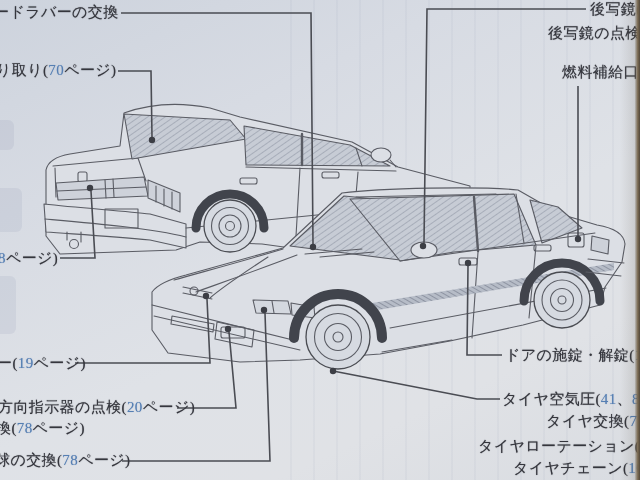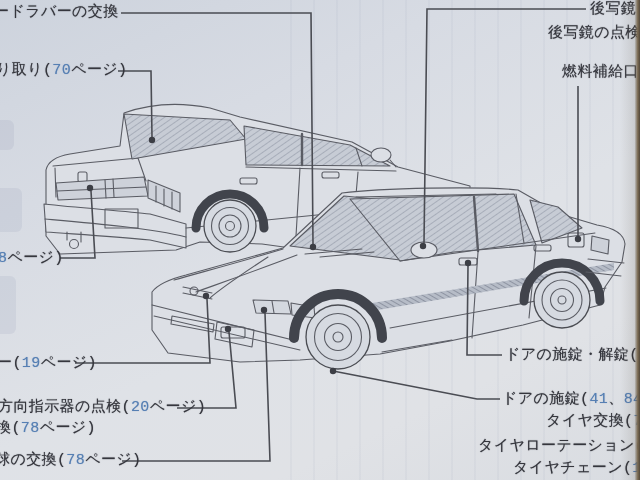--- a/index.html
+++ b/index.html
@@ -1,19 +1,19 @@
 <!DOCTYPE html>
 <html><head>
 <meta charset="utf-8">
 <style>
   html,body{margin:0;padding:0;background:#888;}
   .page{
     position:relative;width:640px;height:480px;overflow:hidden;
     background:linear-gradient(155deg,#cdd3dd 0%,#d7dbe3 28%,#dfe2e7 58%,#e0e2e6 78%,#d9dce1 100%);
-    font-family:Liberation Mono, monospace;
+    font-family:Liberation Serif, serif;
   }
   
   .stripes{position:absolute;left:290px;top:0;width:344px;height:100%;
     background:repeating-linear-gradient(90deg,rgba(105,118,150,0.055) 0 2px,transparent 2px 23px);
     pointer-events:none;}
   .wm{position:absolute;background:rgba(120,132,165,0.12);border-radius:6px;pointer-events:none;}
   .edge-shade{position:absolute;top:0;right:0;width:20px;height:100%;
     background:linear-gradient(to right,rgba(70,62,48,0) 0%,rgba(70,62,48,0.12) 70%,rgba(70,62,48,0.25) 100%);}
   .page-edge{position:absolute;top:0;right:0;width:5px;height:100%;
     background:linear-gradient(to right,rgba(110,96,74,0.15),#7a6a52 55%,#51473a);}
@@ -207,21 +207,21 @@
   <div class="lbl" style="left:-4px;top:420px;">
     <span>換(</span><span class="num">78</span><span>ページ)</span></div>
 
   <div class="lbl" style="left:-5px;top:452px;">
     <span>球の交換(</span><span class="num">78</span><span>ページ)</span></div>
 
   <div class="lbl" style="left:505px;top:347px;">
     <span>ドアの施錠・解錠(</span><span class="num">15</span></div>
 
   <div class="lbl" style="left:502px;top:391px;">
-    <span>ドアの施錠(</span><span class="num">41</span><span>、</span><span class="num">84</span></div>
+    <span>タイヤ空気圧(</span><span class="num">41</span><span>、</span><span class="num">84</span></div>
 
   <div class="lbl" style="left:546px;top:413px;">
     <span>タイヤ交換(</span><span class="num">73</span></div>
 
   <div class="lbl" style="left:478px;top:438px;">
     <span>タイヤローテーション(</span></div>
 
   <div class="lbl" style="left:513px;top:460px;">
     <span>タイヤチェーン(</span><span class="num">100</span></div>
 

